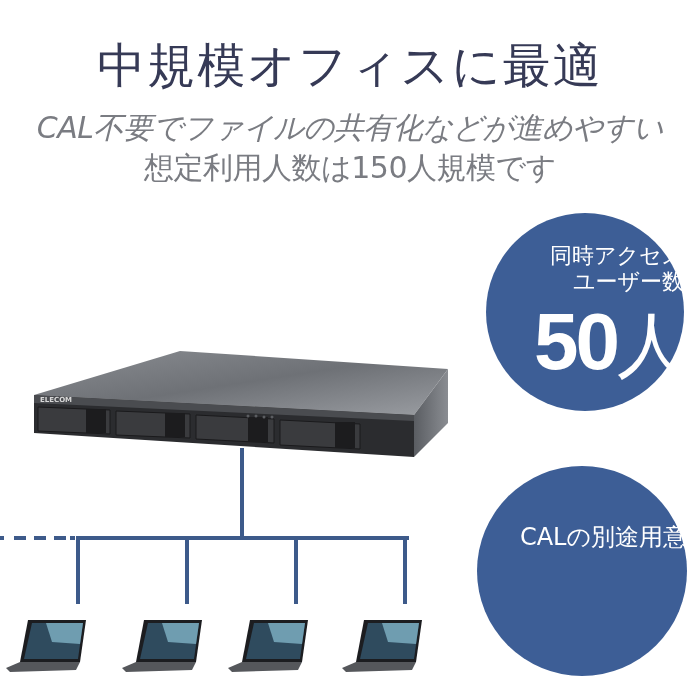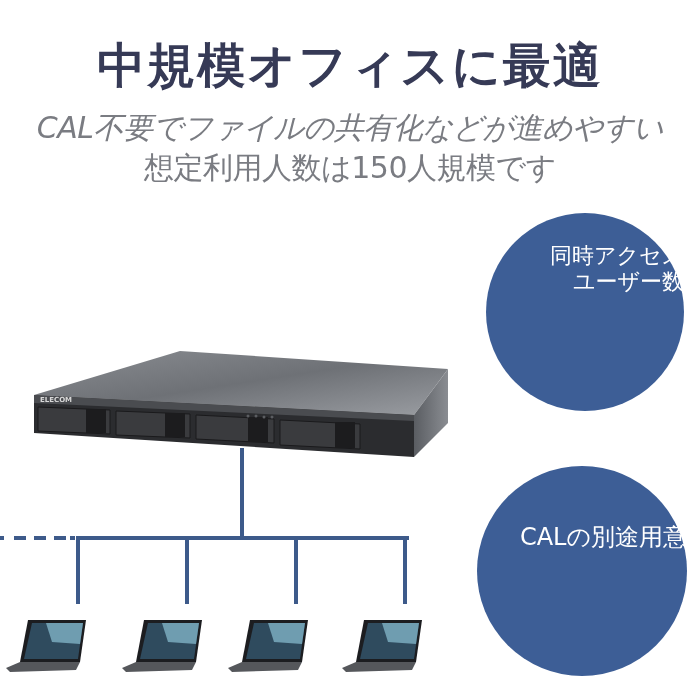--- a/index.html
+++ b/index.html
@@ -1,20 +1,20 @@
 <!DOCTYPE html>
 <html><head>
 <meta charset="utf-8">
 <style>
   * { margin:0; padding:0; box-sizing:border-box; }
   html, body { width:700px; height:700px; background:#ffffff; overflow:hidden; }
   body { position:relative; font-family:"DejaVu Sans", sans-serif; }
   .title {
     position:absolute; left:0; top:34px; width:700px; text-align:center;
-    font-size:48px; font-weight:bold; color:#363a56; letter-spacing:2px; line-height:62px;
+    font-size:48px; font-weight:normal; color:#363a56; letter-spacing:2px; line-height:62px;
   }
   .sub {
     position:absolute; left:0; width:700px; text-align:center;
     font-size:30px; color:#7a7c82; line-height:40px; letter-spacing:-0.5px;
   }
   .sub1 { top:108px;font-style:italic; }
   .sub2 { top:148px; }
   .circle {
     position:absolute; border-radius:50%; background:#3d5e96; color:#ffffff; text-align:right;
   }
@@ -115,17 +115,18 @@
 <svg class="laptop" style="left:342px;" viewBox="0 0 82 56" xmlns="http://www.w3.org/2000/svg">
   <polygon points="22,2 80,2 74,44 14,44" fill="#1c1d20"></polygon>
   <polygon points="26,5 77,5 72,41 18,41" fill="#2f4b5e"></polygon>
   <polygon points="40,5 77,5 74,26 46,24" fill="#6f9db0"></polygon>
   <polygon points="0,50 14,44 74,44 70,52 4,54" fill="#55575b"></polygon>
 </svg>
 
 <div class="circle c1">
   <div class="l1">同時アクセス</div>
   <div class="l2">ユーザー数</div>
+  <div class="big"><span>50</span><span class="unit">人</span></div>
 </div>
 
 <div class="circle c2">
   <div class="l1">CALの別途用意</div>
 </div>
 
 </body></html>

